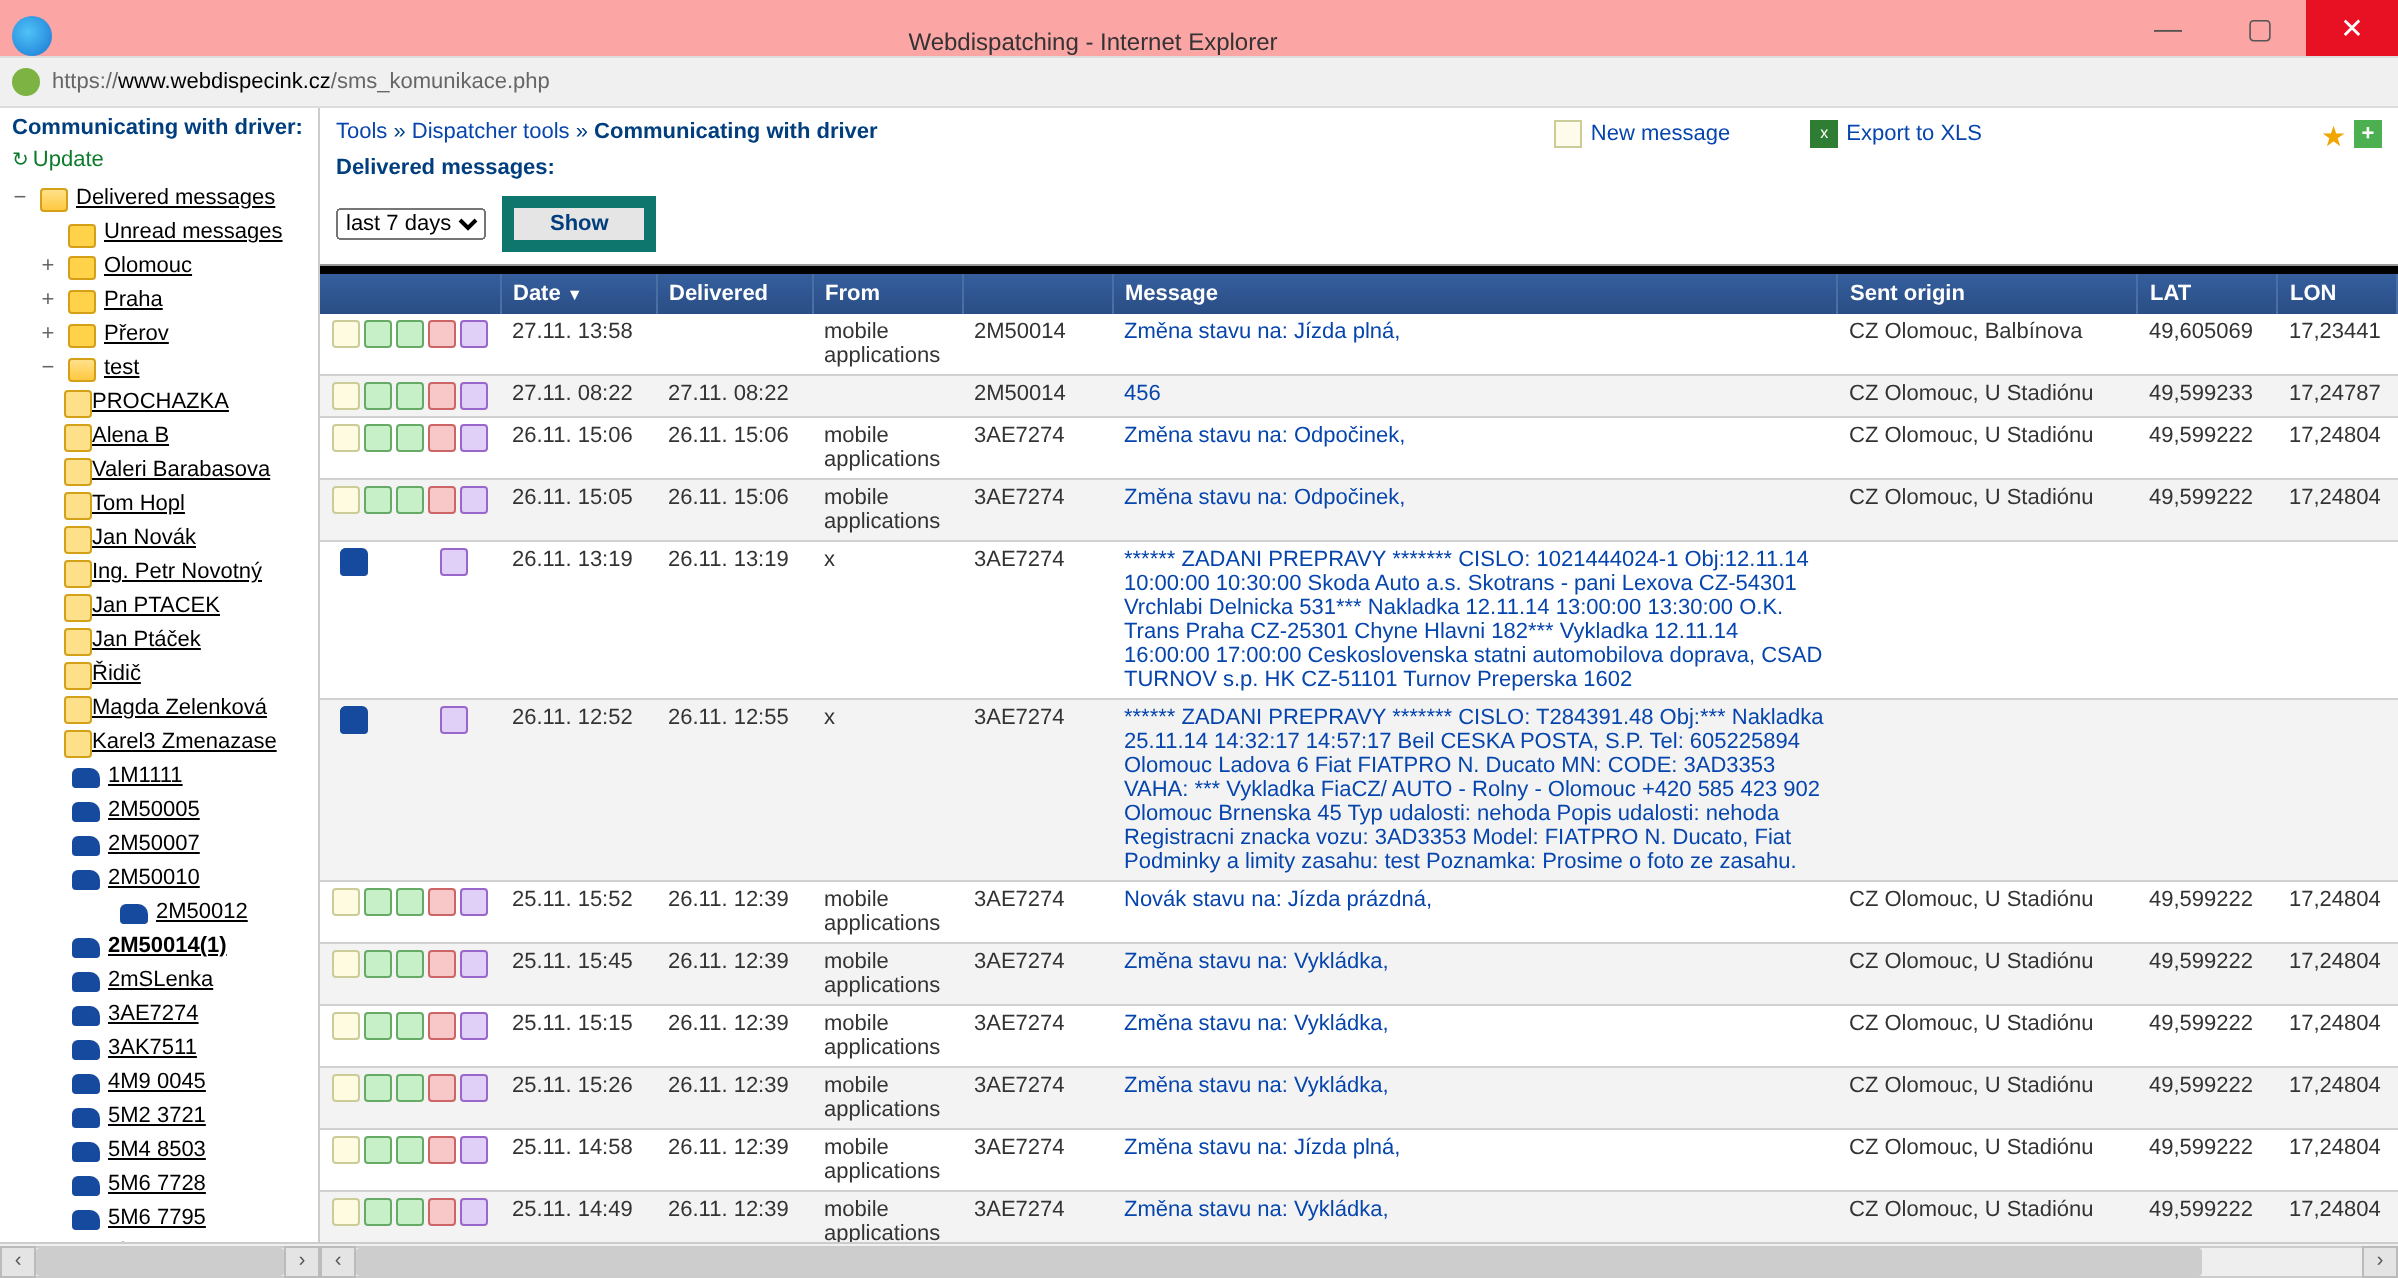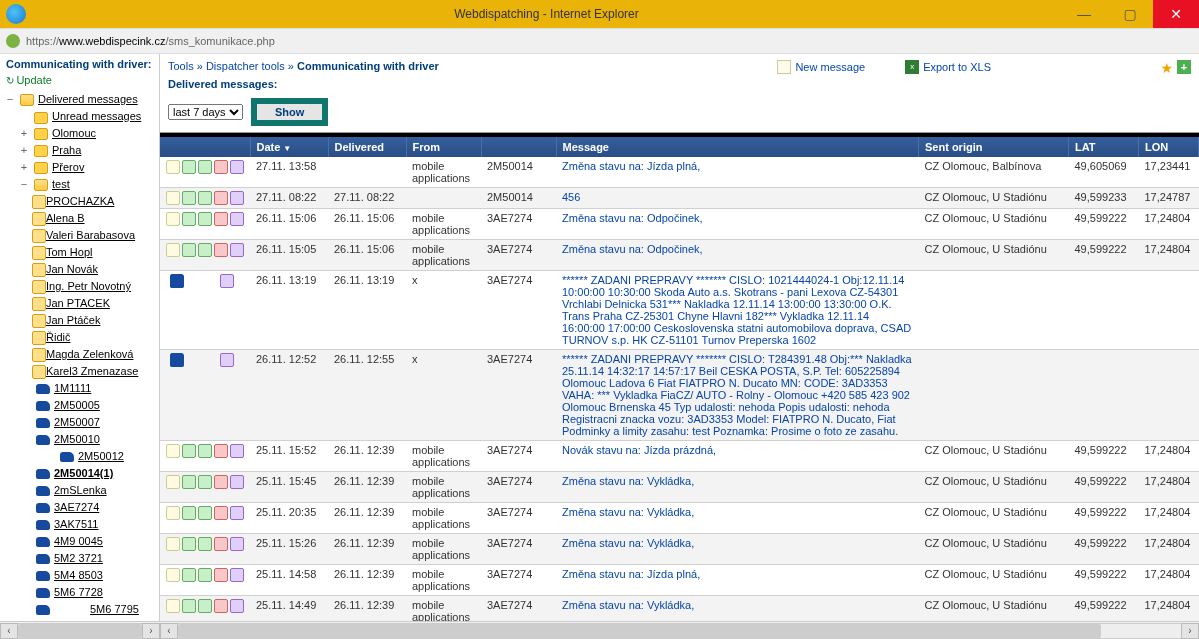--- a/index.html
+++ b/index.html
@@ -1,18 +1,18 @@
 <!DOCTYPE html>
 <html><head>
 <meta charset="utf-8">
 <style>
 *{box-sizing:border-box;margin:0;padding:0;font-family:Tahoma,Verdana,sans-serif;font-size:11px}
 body{background:#fff;overflow:hidden}
 
-.titlebar{height:28px;background:#eab308;display:flex;align-items:center;color:#444}
+.titlebar{height:28px;background:#fca5a5;display:flex;align-items:flex-end;color:#444}
 .titlebar .ie-icon{width:20px;height:20px;margin:0 6px;background:radial-gradient(circle at 40% 40%,#4fc3f7,#1976d2);border-radius:50%;position:relative}
 .titlebar .title{flex:1;text-align:center;font-size:12px;color:#333}
 .winbtns{display:flex}
 .winbtn{width:46px;height:28px;display:flex;align-items:center;justify-content:center;font-size:14px;color:#555}
 .winbtn.close{background:#e81123;color:#fff}
 
 .addrbar{height:26px;background:#f0f0f0;border-top:1px solid #ddd;border-bottom:1px solid #ddd;display:flex;align-items:center;padding:0 6px}
 .addrbar .globe{width:14px;height:14px;margin-right:6px;background:#7cb342;border-radius:50%}
 .addrbar .url{color:#666}
 .addrbar .url .host{color:#000}
@@ -224,21 +224,21 @@
           <a class="txt">5M2 3721</a>
         </div>
         <div class="tree-item" style="padding-left: 32px;">
           <span class="car"></span>
           <a class="txt">5M4 8503</a>
         </div>
         <div class="tree-item" style="padding-left: 32px;">
           <span class="car"></span>
           <a class="txt">5M6 7728</a>
         </div>
-        <div class="tree-item" style="padding-left: 32px; gap: 36px;">
+        <div class="tree-item" style="padding-left: 32px;">
           <span class="car"></span>
           <a class="txt">5M6 7795</a>
         </div>
         <div class="tree-item" style="padding-left: 32px;">
           <a class="txt">Docházka test</a>
         </div>
       </div>
   </div>
 
   <div class="right">
@@ -436,21 +436,21 @@
             <tr>
               <td>
                 <div class="row-icons">
                   <span class="ri mail"></span>
                   <span class="ri g"></span>
                   <span class="ri g"></span>
                   <span class="ri r"></span>
                   <span class="ri p"></span>
                 </div>
               </td>
-              <td>25.11. 20:35</td>
+              <td>25.11. 15:15</td>
               <td>26.11. 12:39</td>
               <td>mobile applications</td>
               <td>3AE7274</td>
               <td class="msg"><span class="long"><a>Změna stavu na: Vykládka,</a></span></td>
               <td>CZ Olomouc, U Stadiónu</td>
               <td>49,599222</td>
               <td>17,24804</td>
             </tr>
             <tr>
               <td>

